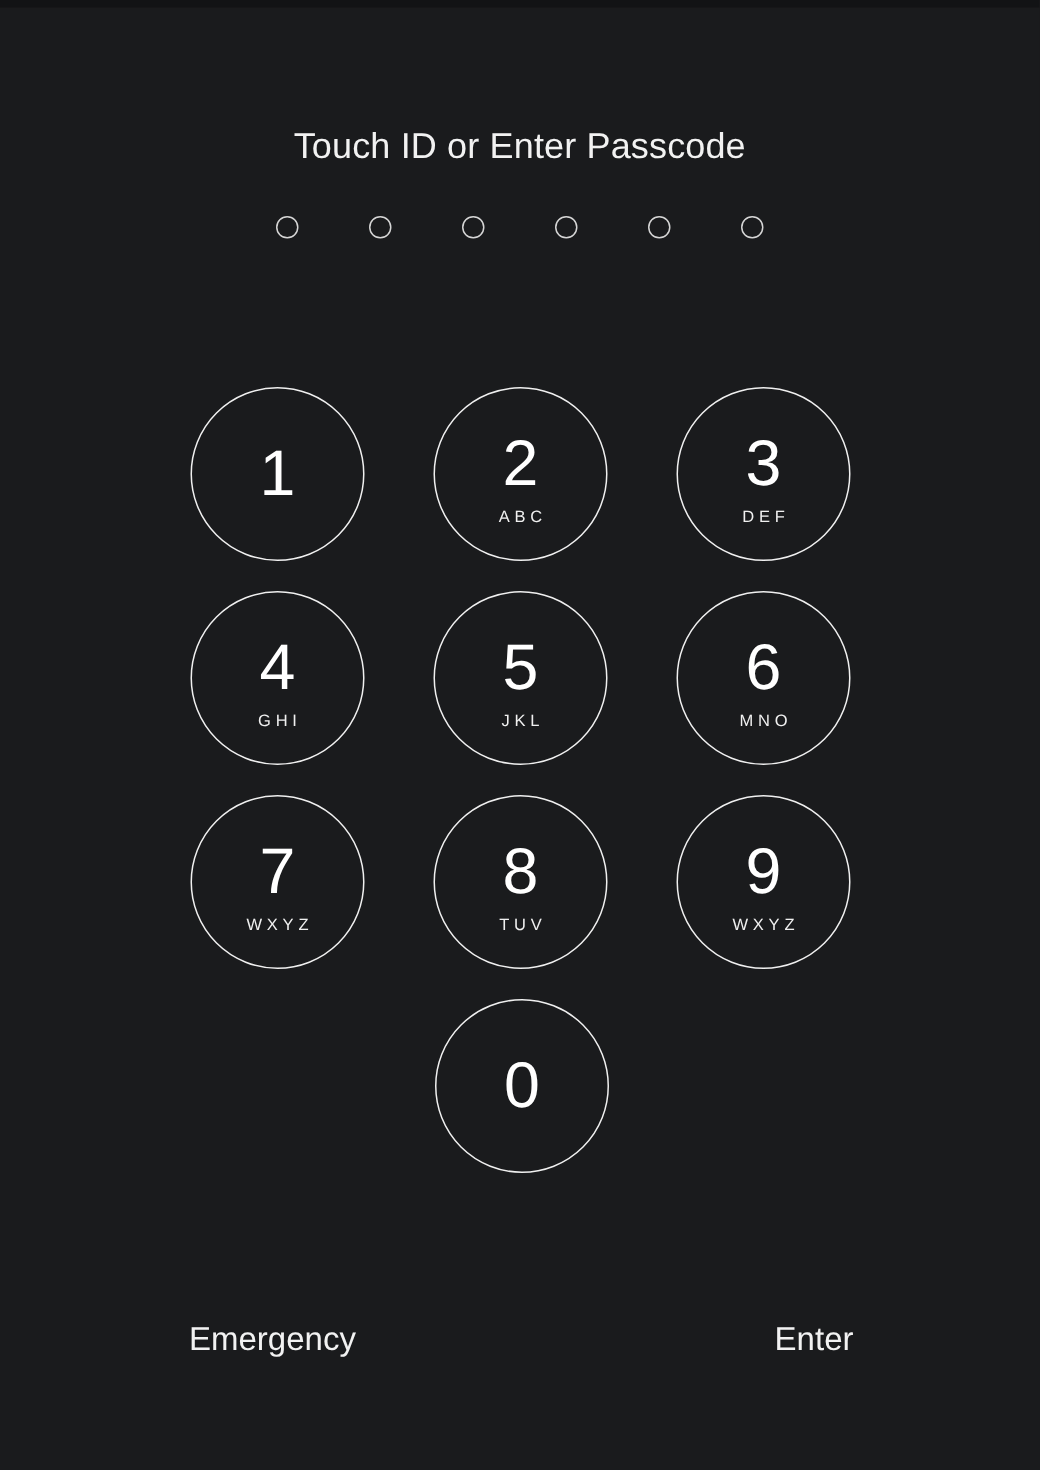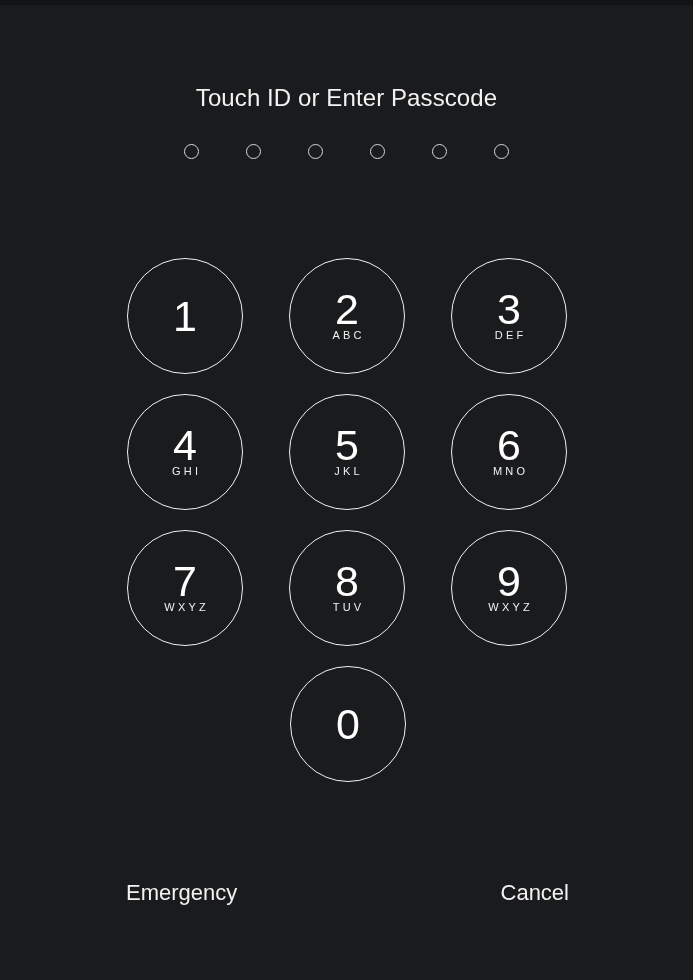--- a/index.html
+++ b/index.html
@@ -104,21 +104,21 @@
   }
   .key .digit {
     font-size: 43px;
     font-weight: 300;
     color: #ffffff;
     line-height: 44px;
     letter-spacing: 0px;
   }
   .key .letters {
     position: absolute;
-    bottom: 32px;
+    bottom: 22px;
     left: 0;
     width: 100%;
     text-align: center;
     font-size: 11px;
     font-weight: 400;
     letter-spacing: 3.2px;
     text-indent: 3.2px;
     color: #f0f0f0;
     line-height: 12px;
     margin-top: 16px;
@@ -210,16 +210,16 @@
     <div class="keyrow zero-row">
       <div class="key">
         <span class="digit">0</span>
       </div>
     </div>
 
   </div>
 
   <div class="bottom-bar">
     <div class="bottom-action">Emergency</div>
-    <div class="bottom-action">Cancel</div>
+    <div class="bottom-action">Enter</div>
   </div>
 
 </div>
 
 </body></html>

